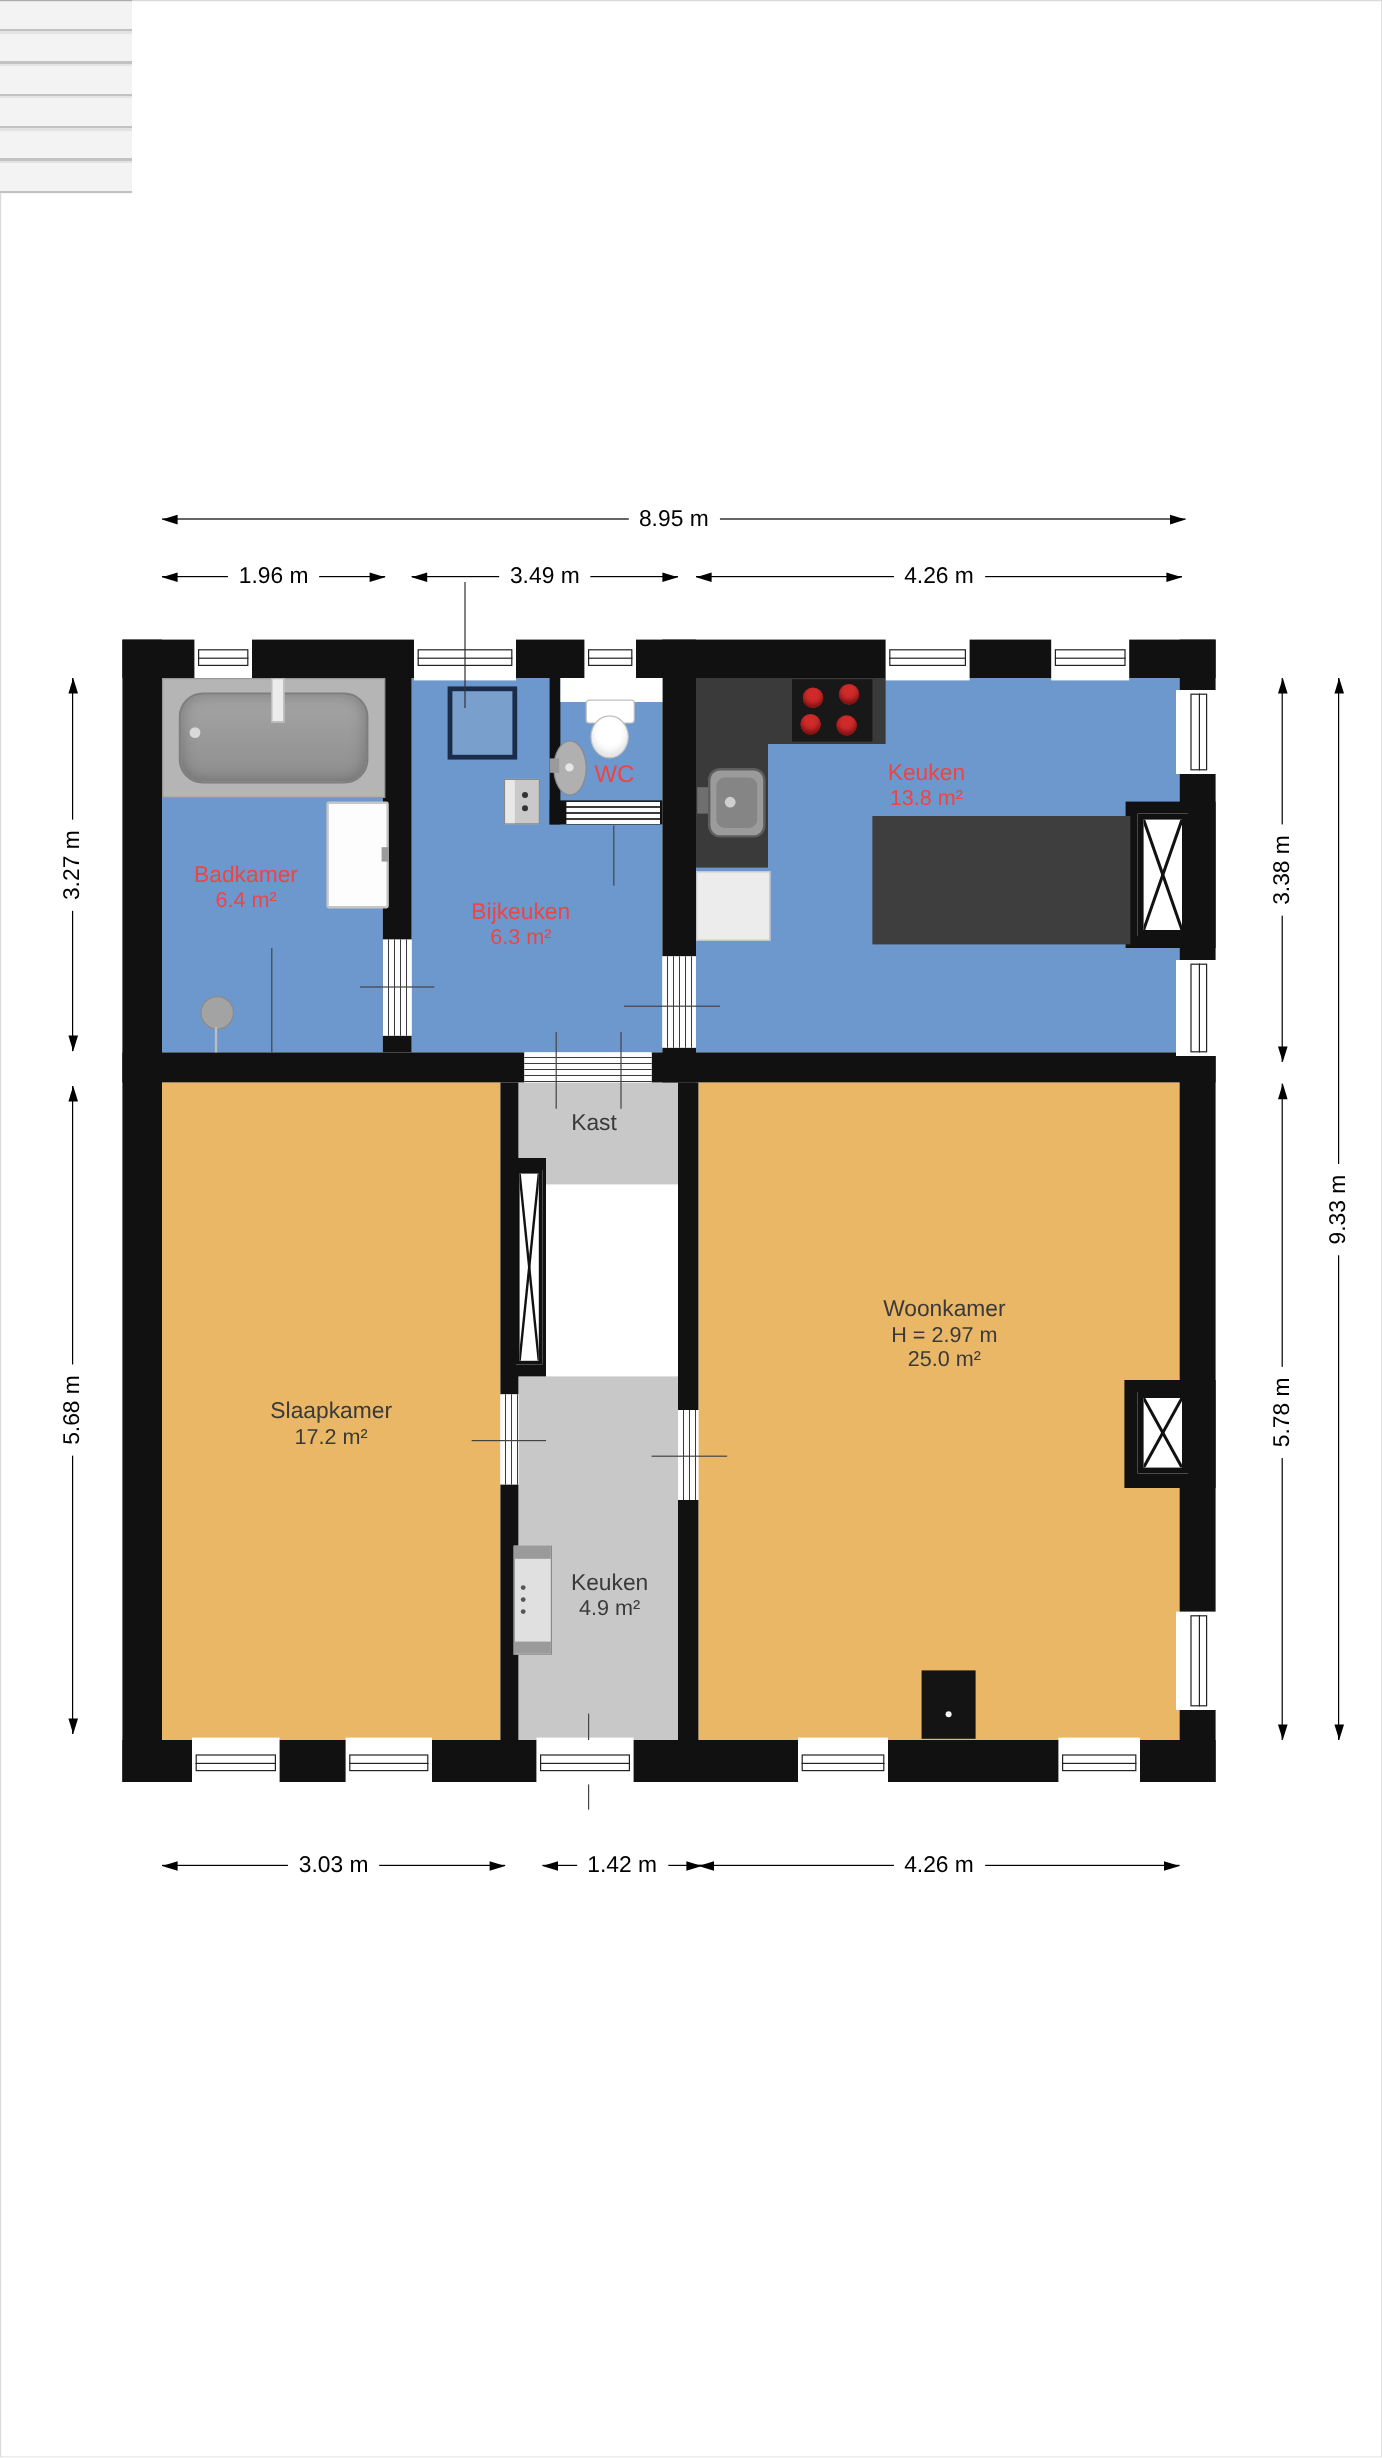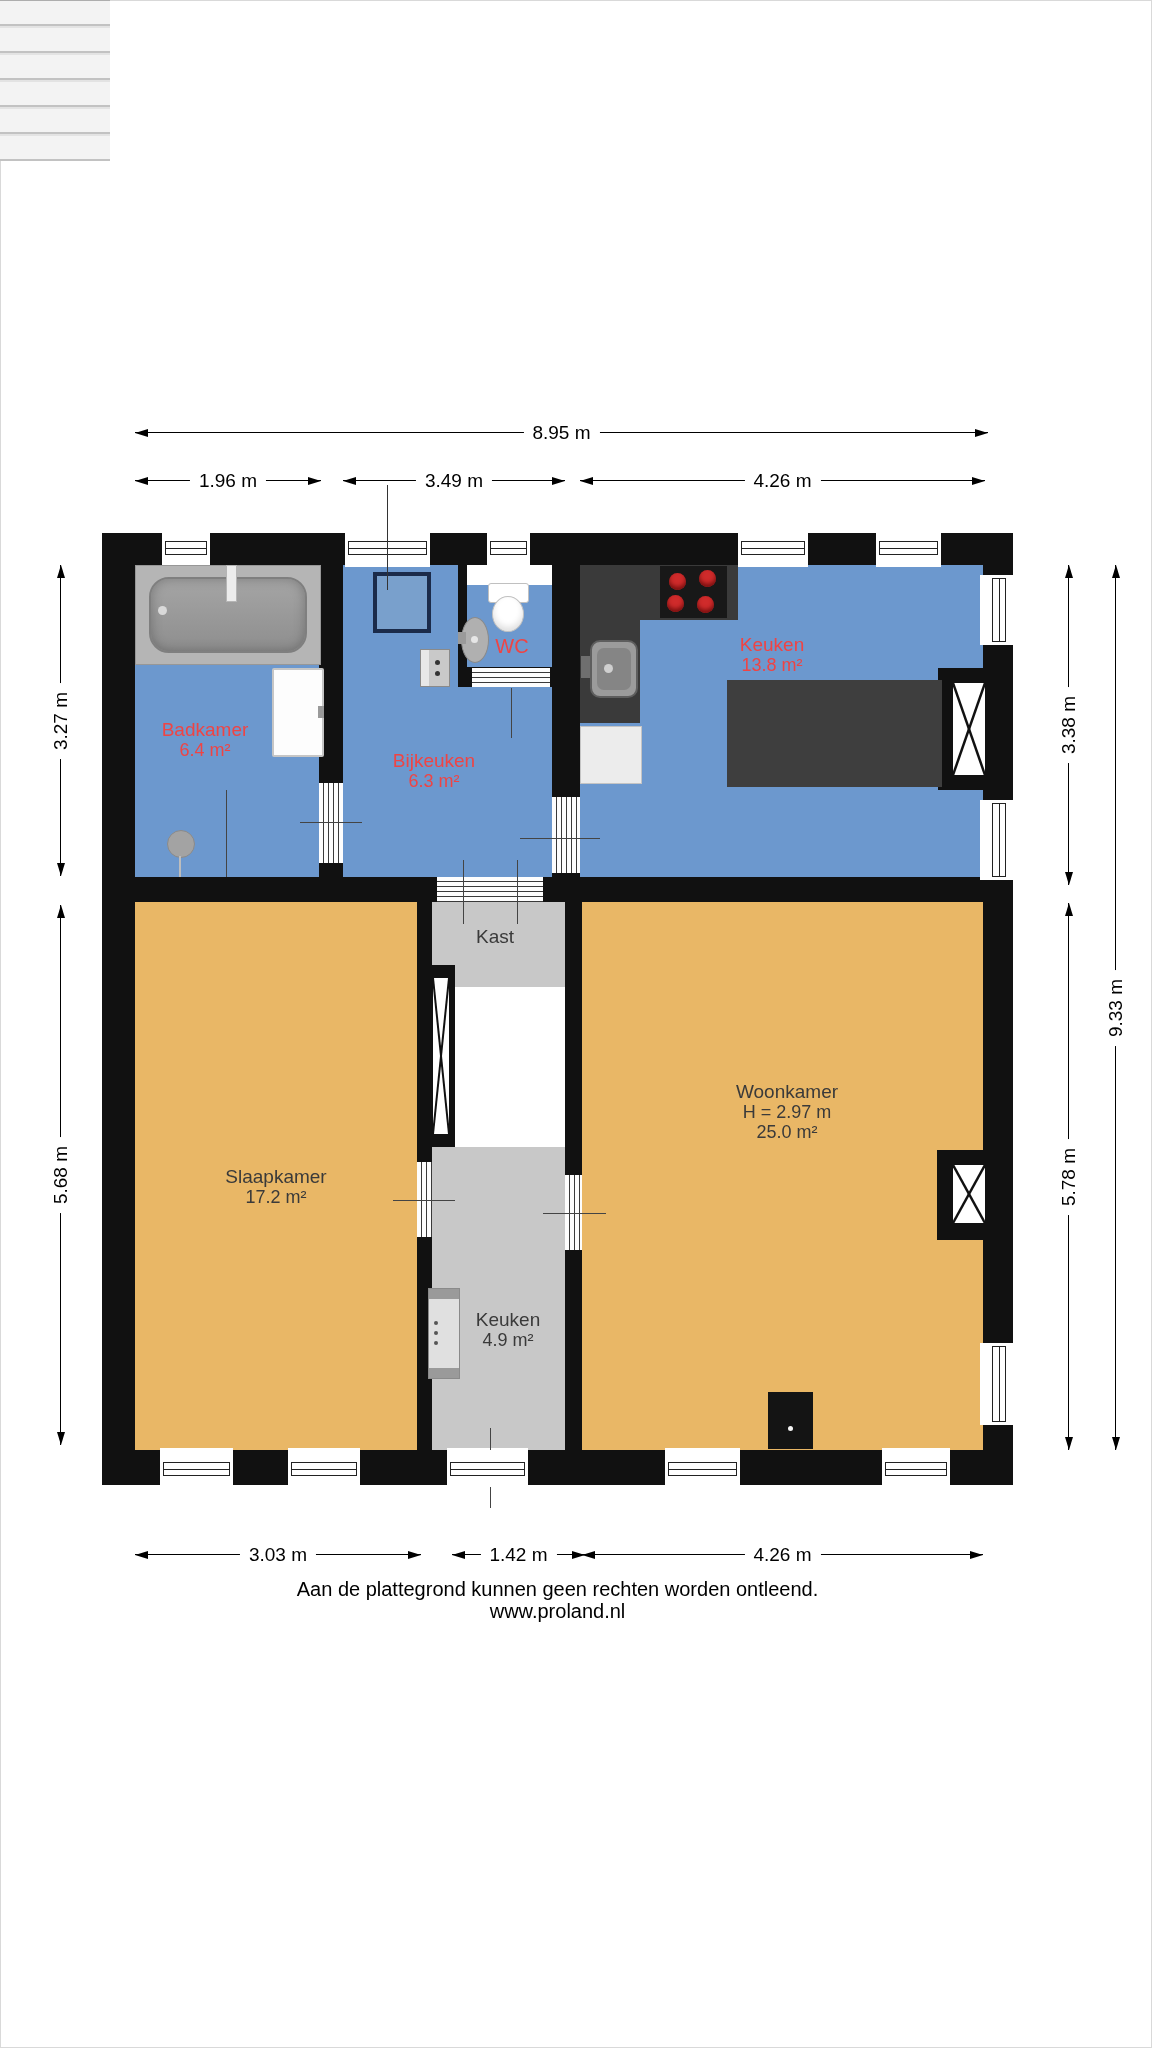--- a/index.html
+++ b/index.html
@@ -252,18 +252,14 @@
   <div class="dim-h" style="left:135px;top:1554px;width:286px">
     <span class="lbl">3.03 m</span>
   </div>
   <div class="dim-h" style="left:452px;top:1554px;width:133px">
     <span class="lbl">1.42 m</span>
   </div>
   <div class="dim-h" style="left:582px;top:1554px;width:401px">
     <span class="lbl">4.26 m</span>
   </div>
 
-  <div class="footer">
-    <div>Aan de plattegrond kunnen geen rechten worden ontleend.</div>
-    <div>www.proland.nl</div>
-  </div>
 
 </div>
 
 </body></html>

